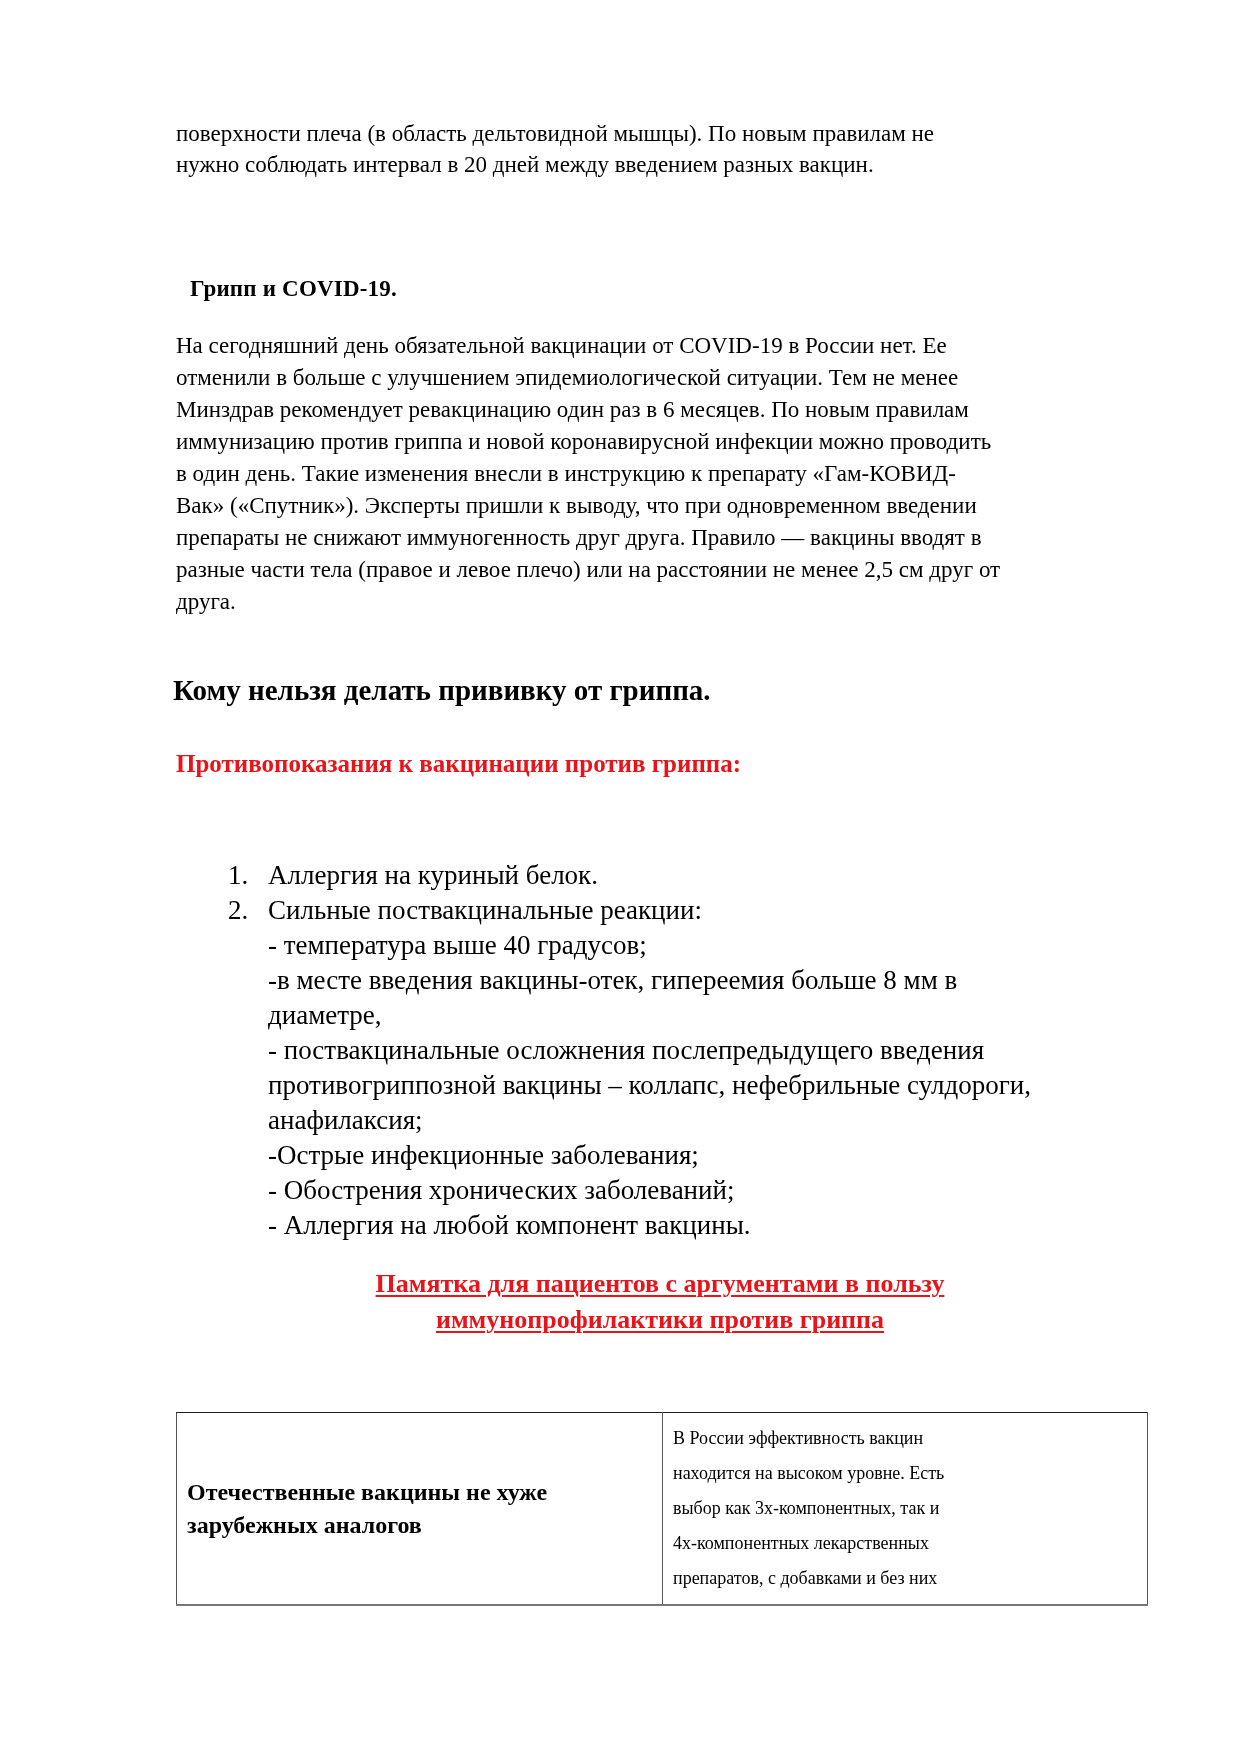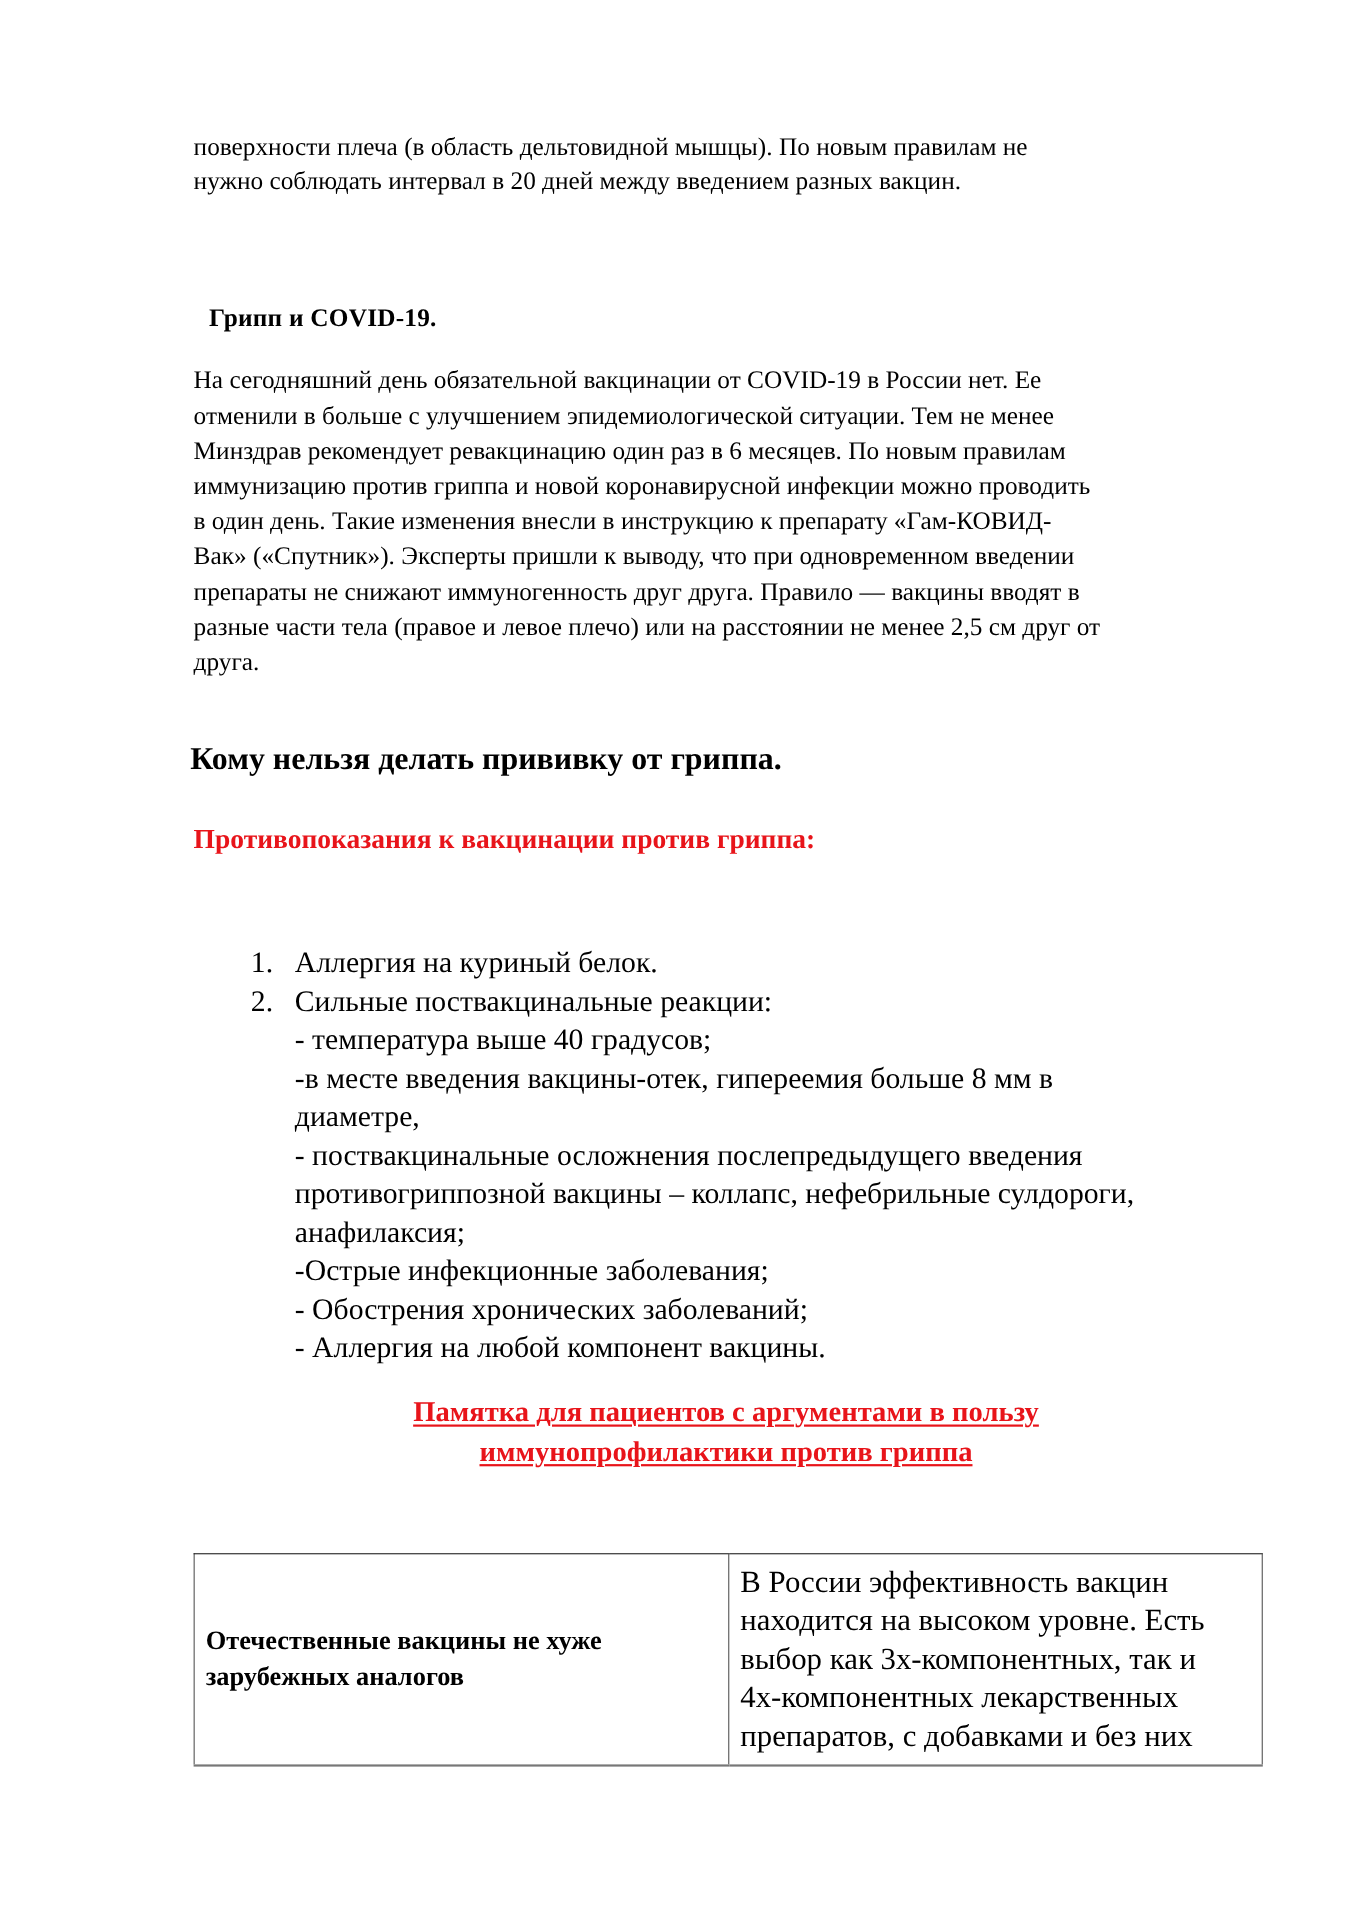--- a/index.html
+++ b/index.html
@@ -46,21 +46,21 @@
   }
   table.args td {
     border: 1px solid #555; vertical-align: middle; padding: 0 10px;
   }
   table.args tr:first-child td { border-top: 1.5px solid #222; }
   table.args tr:last-child td { border-bottom: 2px solid #777; }
   td.arg-title {
     width: 465px; font-size: 24px; line-height: 33px; font-weight: bold; padding-bottom: 30px;
   }
   td.arg-text {
-    font-size: 28px; line-height: 35px; vertical-align: bottom; padding-bottom: 0;
+    font-size: 18px; line-height: 35px; vertical-align: bottom; padding-bottom: 0;
   }
   td .line { display: block; white-space: nowrap; }
 </style>
 </head>
 <body>
 
 <div class="page">
 
   <div class="abs p1">
     <span class="line">поверхности плеча (в область дельтовидной мышцы). По новым правилам не</span>

